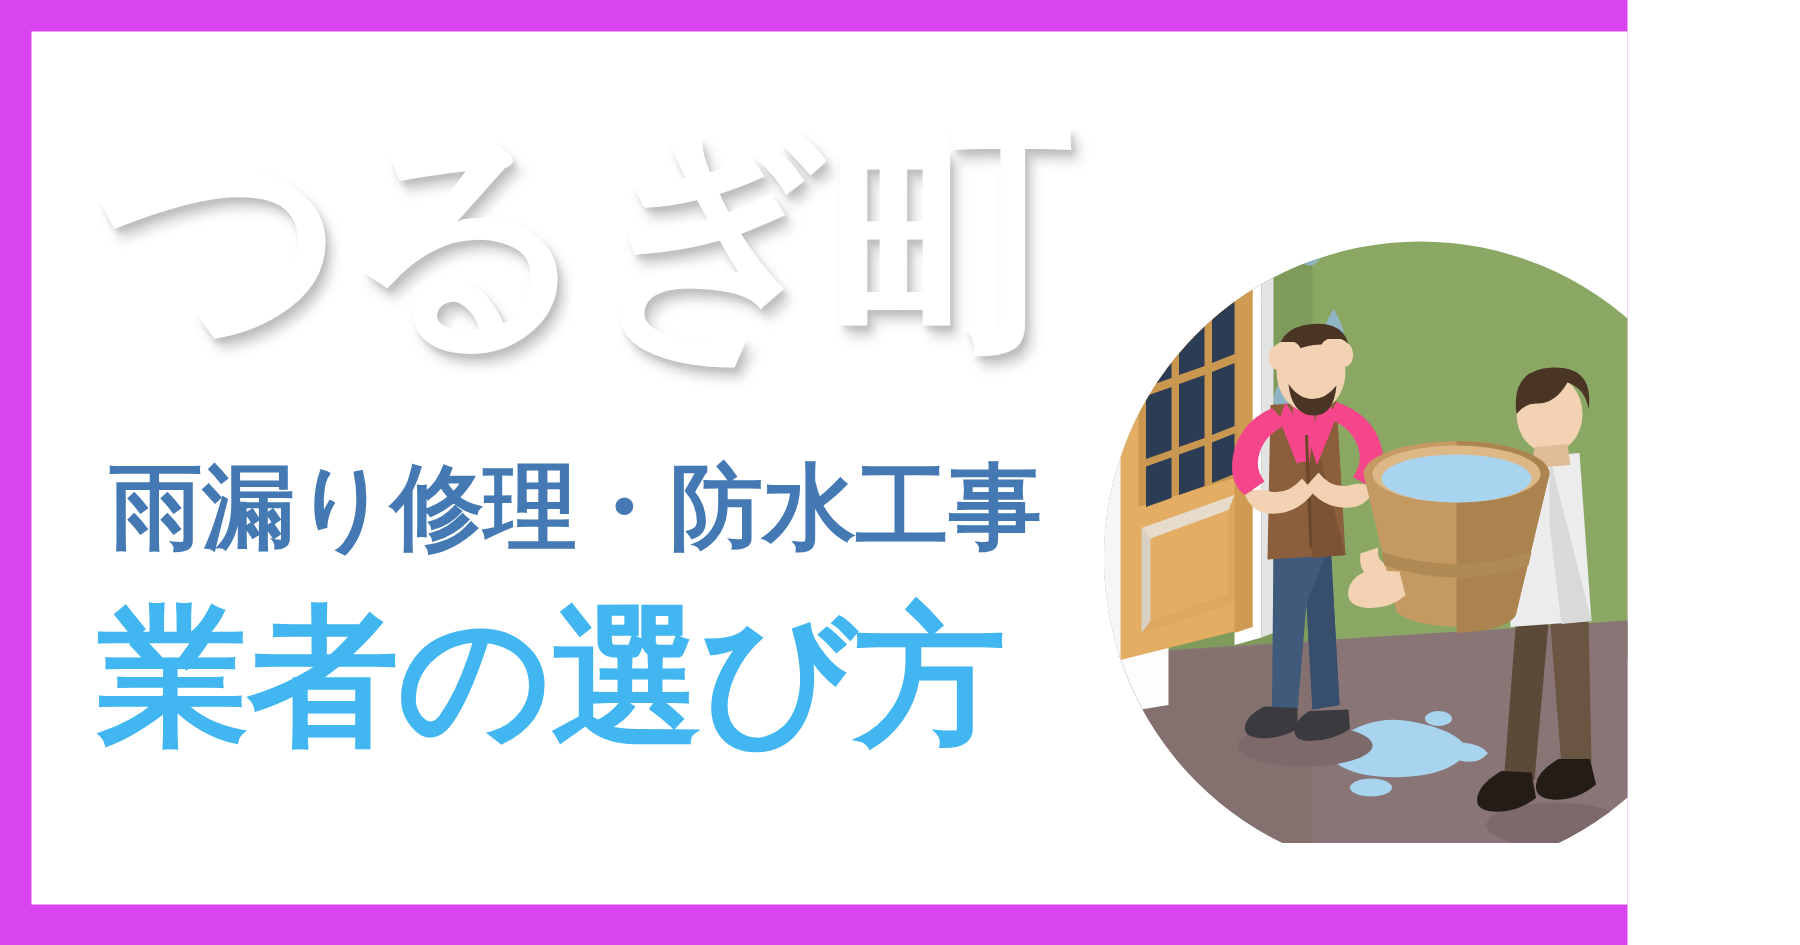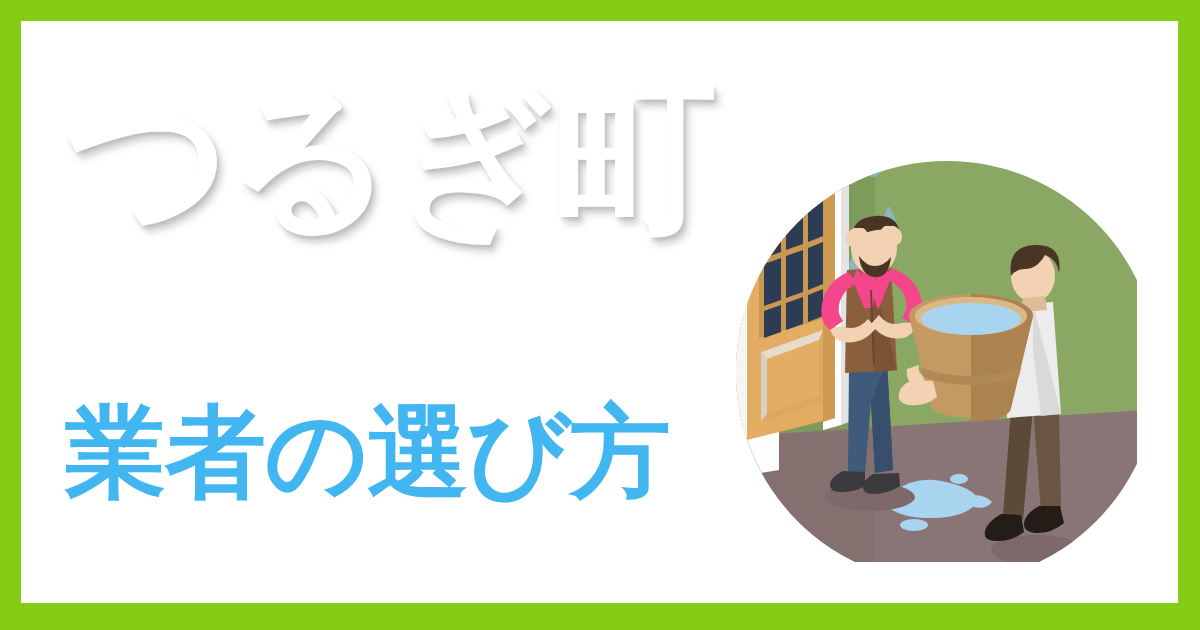--- a/index.html
+++ b/index.html
@@ -2,23 +2,23 @@
 <html><head>
 <meta charset="utf-8">
 <style>
   html, body {
     margin: 0;
     padding: 0;
     background: #ffffff;
   }
   #page {
     position: relative;
-    width: 1200px;
+    width: 1085px;
     height: 630px;
-    background: #84cc16;
+    background: #d946ef;
     overflow: hidden;
     font-family: "Liberation Sans", "DejaVu Sans", sans-serif;
   }
   #canvas {
     position: absolute;
     left: 21px;
     top: 21px;
     width: 1157px;
     height: 582px;
     background: #ffffff;
@@ -246,18 +246,19 @@
             <path d="M198 240 q-12 4 -14 13 q-2 10 10 12 q16 2 28 -8 l-4 -16z" fill="#f2d2b3"></path>
           </g>
 
         </g>
       </svg>
     </div>
 
     <div id="text-block">
       <div id="town-title">つるぎ町</div>
 
+      <div id="subtitle">雨漏り修理・防水工事</div>
 
       <div id="headline">業者の選び方</div>
     </div>
 
   </div>
 </div>
 
 </body></html>

